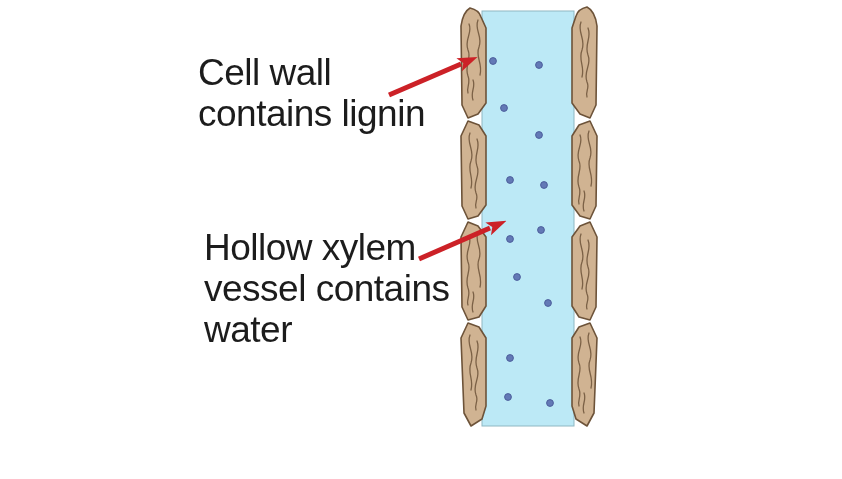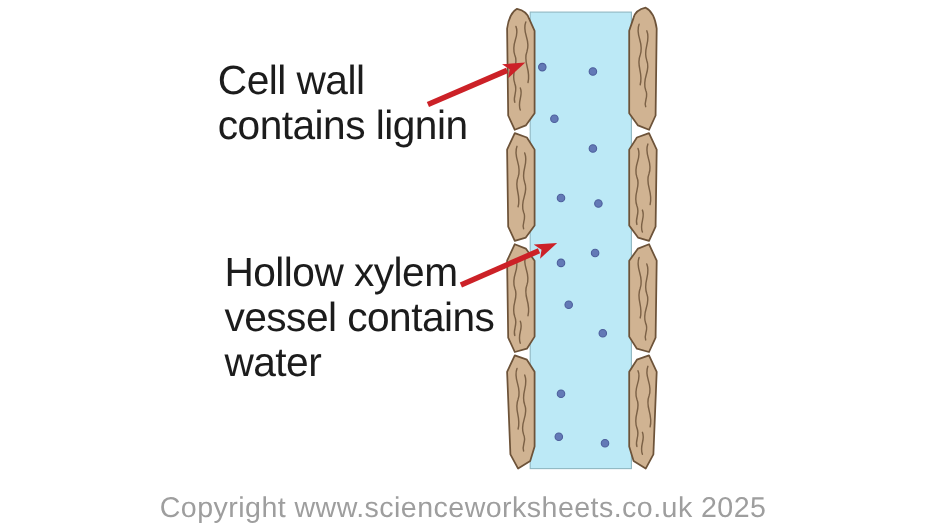--- a/index.html
+++ b/index.html
@@ -95,14 +95,13 @@
     <div>Hollow xylem</div>
     <div>vessel contains</div>
     <div>water</div>
   </div>
 
   <div class="label" style="left:198px;top:52px;">
     <div>Cell wall</div>
     <div>contains lignin</div>
   </div>
 
-  <div class="copyright">Copyright www.scienceworksheets.co.uk 2025</div>
 </div>
 
 </body></html>

